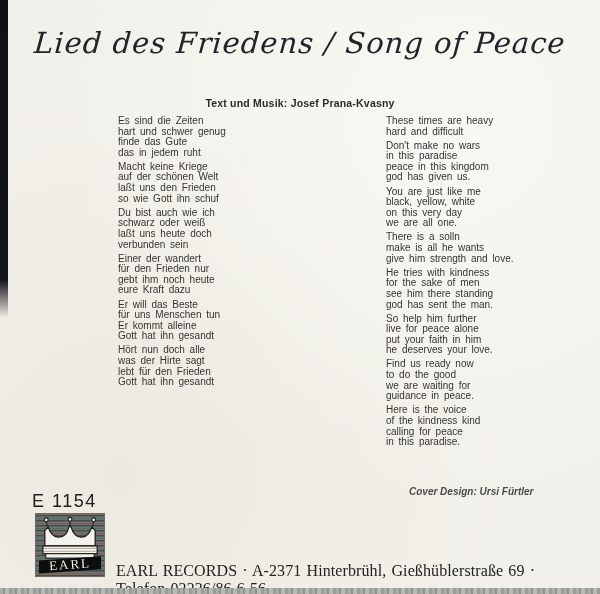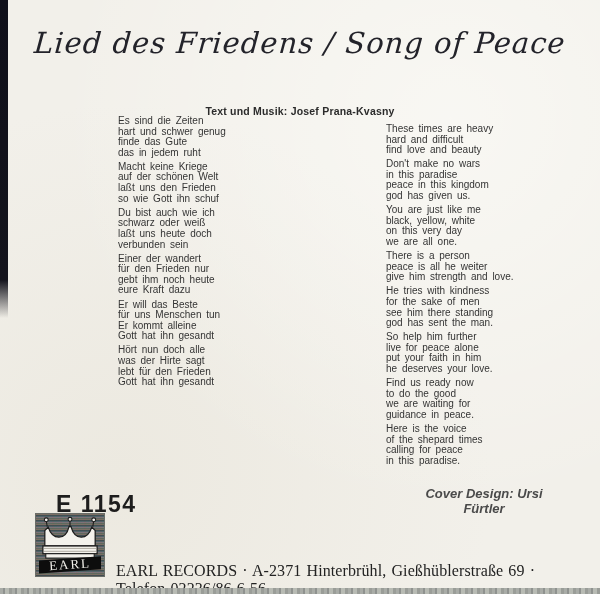--- a/index.html
+++ b/index.html
@@ -21,34 +21,34 @@
     background:repeating-linear-gradient(90deg,#a9aca7 0 3px,#8f928f 3px 5px,#b8bbb4 5px 9px,#9a9d98 9px 12px);
   }
   .title{
     position:absolute;left:0;top:26px;width:600px;text-align:center;
     font-family:"DejaVu Serif","Liberation Serif",serif;
     font-style:italic;font-size:29px;letter-spacing:1px;color:#23232a;
     transform:skewX(-4deg);
   }
   .credit{
     position:absolute;left:0;top:97px;width:600px;text-align:center;
-    font-size:10.5px;font-weight:bold;letter-spacing:.2px;color:#2b2b2b;margin-top:8px;
+    font-size:10.5px;font-weight:bold;letter-spacing:.2px;color:#2b2b2b;
   }
   .col{position:absolute;top:116px;font-size:10px;line-height:10.6px;word-spacing:2px;color:#343434;}
   .col-german{left:118px;width:170px;}
-  .col-english{left:386px;width:160px;margin-top:8px;}
+  .col-english{left:386px;width:160px;}
   .stanza{margin:0 0 3.5px 0;}
   .cover-design{
-    position:absolute;left:409px;top:486px;width:150px;text-align:center;
-    font-size:13px;font-style:italic;font-weight:bold;color:#4a4a4a;
+    position:absolute;left:409px;top:486px;width:150px;text-align:left;
+    font-size:10px;font-style:italic;font-weight:bold;color:#4a4a4a;
     font-family:"Liberation Sans",sans-serif;
   }
   .catalog{
-    position:absolute;left:56px;top:491px;
-    font-size:23px;font-weight:bold;letter-spacing:1.5px;color:#1d1d1d;
+    position:absolute;left:32px;top:491px;
+    font-size:18px;font-weight:normal;letter-spacing:1.5px;color:#1d1d1d;
   }
   .logo{
     position:absolute;left:35px;top:513px;width:70px;height:64px;
     border:1px solid #6a6d68;box-sizing:border-box;
     background-color:#6b6f6a;
     background-image:
       repeating-linear-gradient(0deg, rgba(58,72,78,.85) 0 1px, rgba(128,112,98,.75) 1px 2px, rgba(92,104,90,.8) 2px 3px, rgba(142,118,132,.55) 3px 4px, rgba(70,96,104,.7) 4px 5px),
       repeating-linear-gradient(90deg, rgba(150,60,60,.18) 0 2px, rgba(60,120,110,.2) 2px 5px, rgba(90,90,130,.15) 5px 8px);
   }
   .logo svg{display:block;width:100%;height:100%;}
@@ -104,37 +104,36 @@
         <div class="line">was der Hirte sagt</div>
         <div class="line">lebt für den Frieden</div>
         <div class="line">Gott hat ihn gesandt</div>
       </div>
     </div>
 
   <div class="col col-english">
       <div class="stanza">
         <div class="line">These times are heavy</div>
         <div class="line">hard and difficult</div>
-        <div class="line">find love and beauty</div>
       </div>
       <div class="stanza">
         <div class="line">Don't make no wars</div>
         <div class="line">in this paradise</div>
         <div class="line">peace in this kingdom</div>
         <div class="line">god has given us.</div>
       </div>
       <div class="stanza">
         <div class="line">You are just like me</div>
         <div class="line">black, yellow, white</div>
         <div class="line">on this very day</div>
         <div class="line">we are all one.</div>
       </div>
       <div class="stanza">
-        <div class="line">There is a person</div>
-        <div class="line">peace is all he weiter</div>
+        <div class="line">There is a solln</div>
+        <div class="line">make is all he wants</div>
         <div class="line">give him strength and love.</div>
       </div>
       <div class="stanza">
         <div class="line">He tries with kindness</div>
         <div class="line">for the sake of men</div>
         <div class="line">see him there standing</div>
         <div class="line">god has sent the man.</div>
       </div>
       <div class="stanza">
         <div class="line">So help him further</div>
@@ -143,21 +142,21 @@
         <div class="line">he deserves your love.</div>
       </div>
       <div class="stanza">
         <div class="line">Find us ready now</div>
         <div class="line">to do the good</div>
         <div class="line">we are waiting for</div>
         <div class="line">guidance in peace.</div>
       </div>
       <div class="stanza">
         <div class="line">Here is the voice</div>
-        <div class="line">of the shepard times</div>
+        <div class="line">of the kindness kind</div>
         <div class="line">calling for peace</div>
         <div class="line">in this paradise.</div>
       </div>
     </div>
 
   <div class="cover-design">Cover Design: Ursi Fürtler</div>
 
   <div class="catalog">E 1154</div>
 
   <div class="logo">

